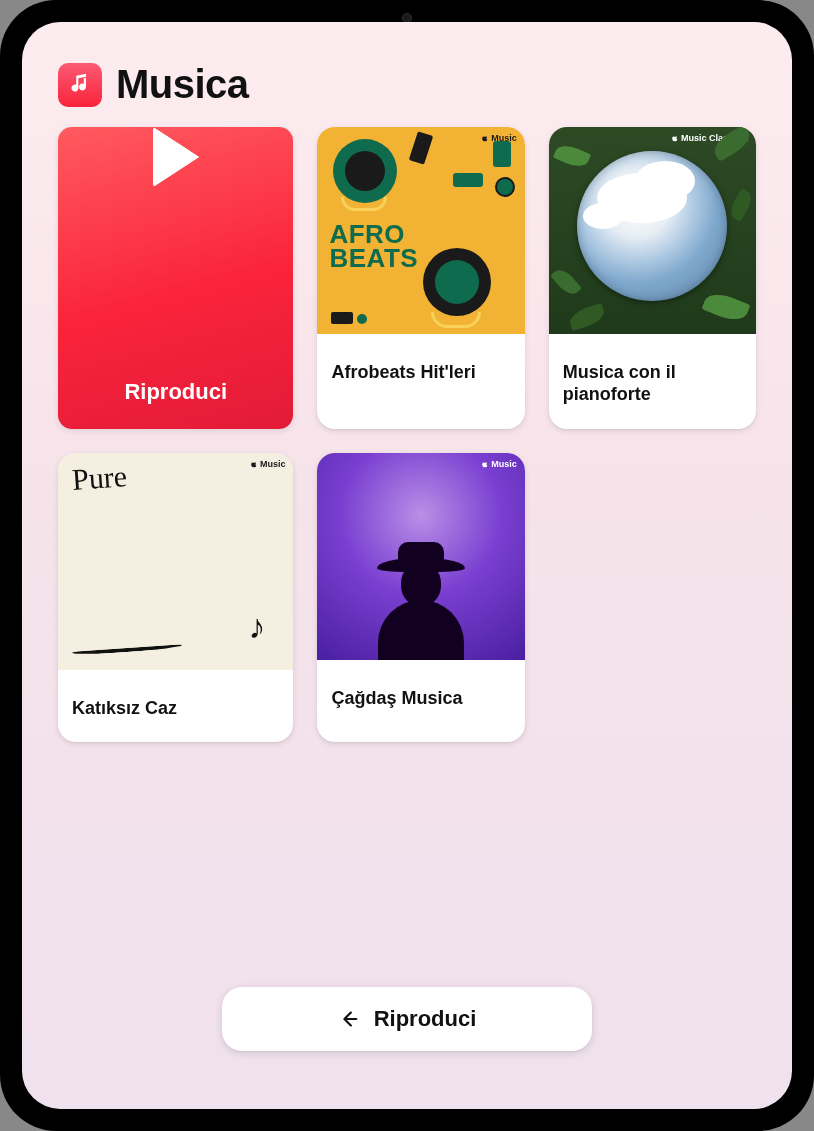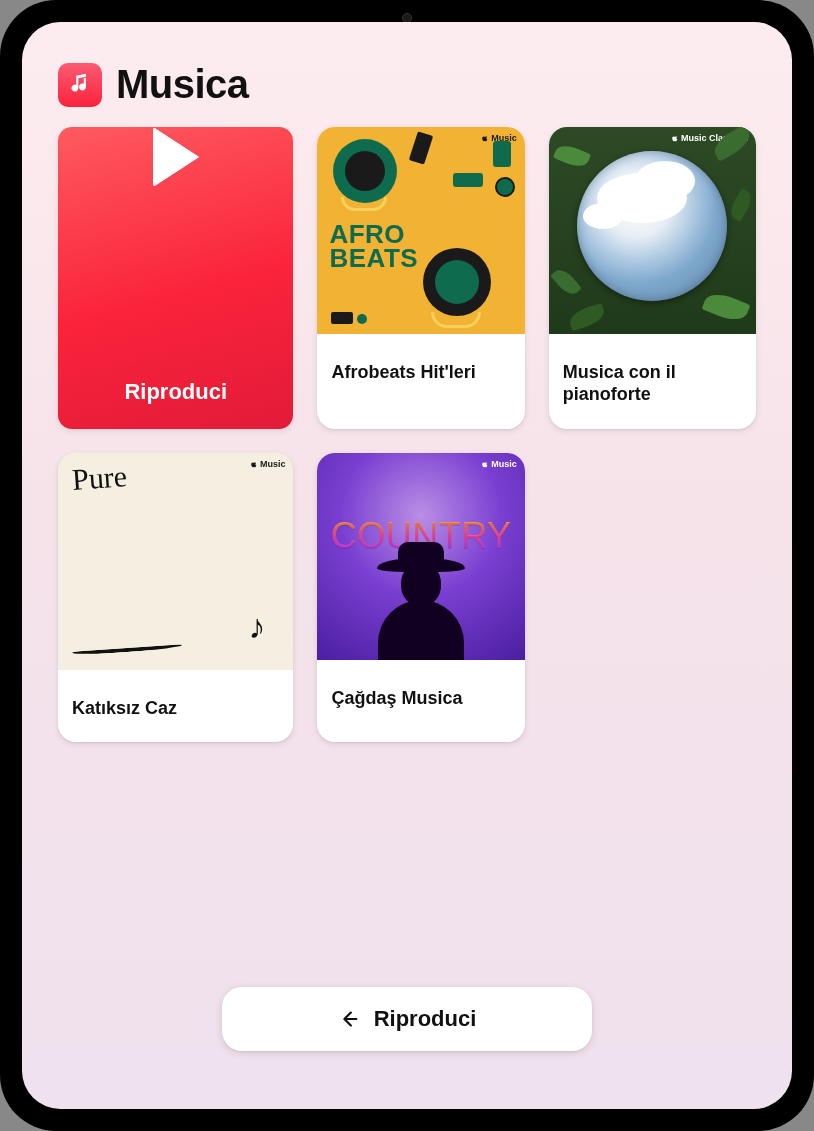--- a/index.html
+++ b/index.html
@@ -296,21 +296,20 @@
 
       <div class="tile">
         <div class="art art-country">
           <span class="brand-tag light">
             <svg class="bicon" viewBox="0 0 24 24">
                 <path fill="currentColor" d="M16.4 12.7c0-2.4 2-3.6 2.1-3.6-1.1-1.6-2.9-1.9-3.5-1.9-1.5-.2-2.9.9-3.6.9s-1.9-.9-3.1-.8c-1.6 0-3.1.9-3.9 2.4-1.7 2.9-.4 7.2 1.2 9.6.8 1.1 1.7 2.4 3 2.4 1.2 0 1.7-.8 3.1-.8s1.9.8 3.1.8 2.1-1.1 2.9-2.3c.9-1.3 1.3-2.6 1.3-2.7-.1 0-2.6-1-2.6-4z"></path>
               </svg>
             <span>Music</span>
           </span>
           <div class="country-title">
-            <span class="country-country">COUNTRY</span>
           </div>
           <div class="silhouette">
             <div class="body"></div>
               <div class="head"></div>
               <div class="brim"></div>
               <div class="crown"></div>
           </div>
         </div>
         <div class="label">Çağdaş Musica</div>
       </div>

